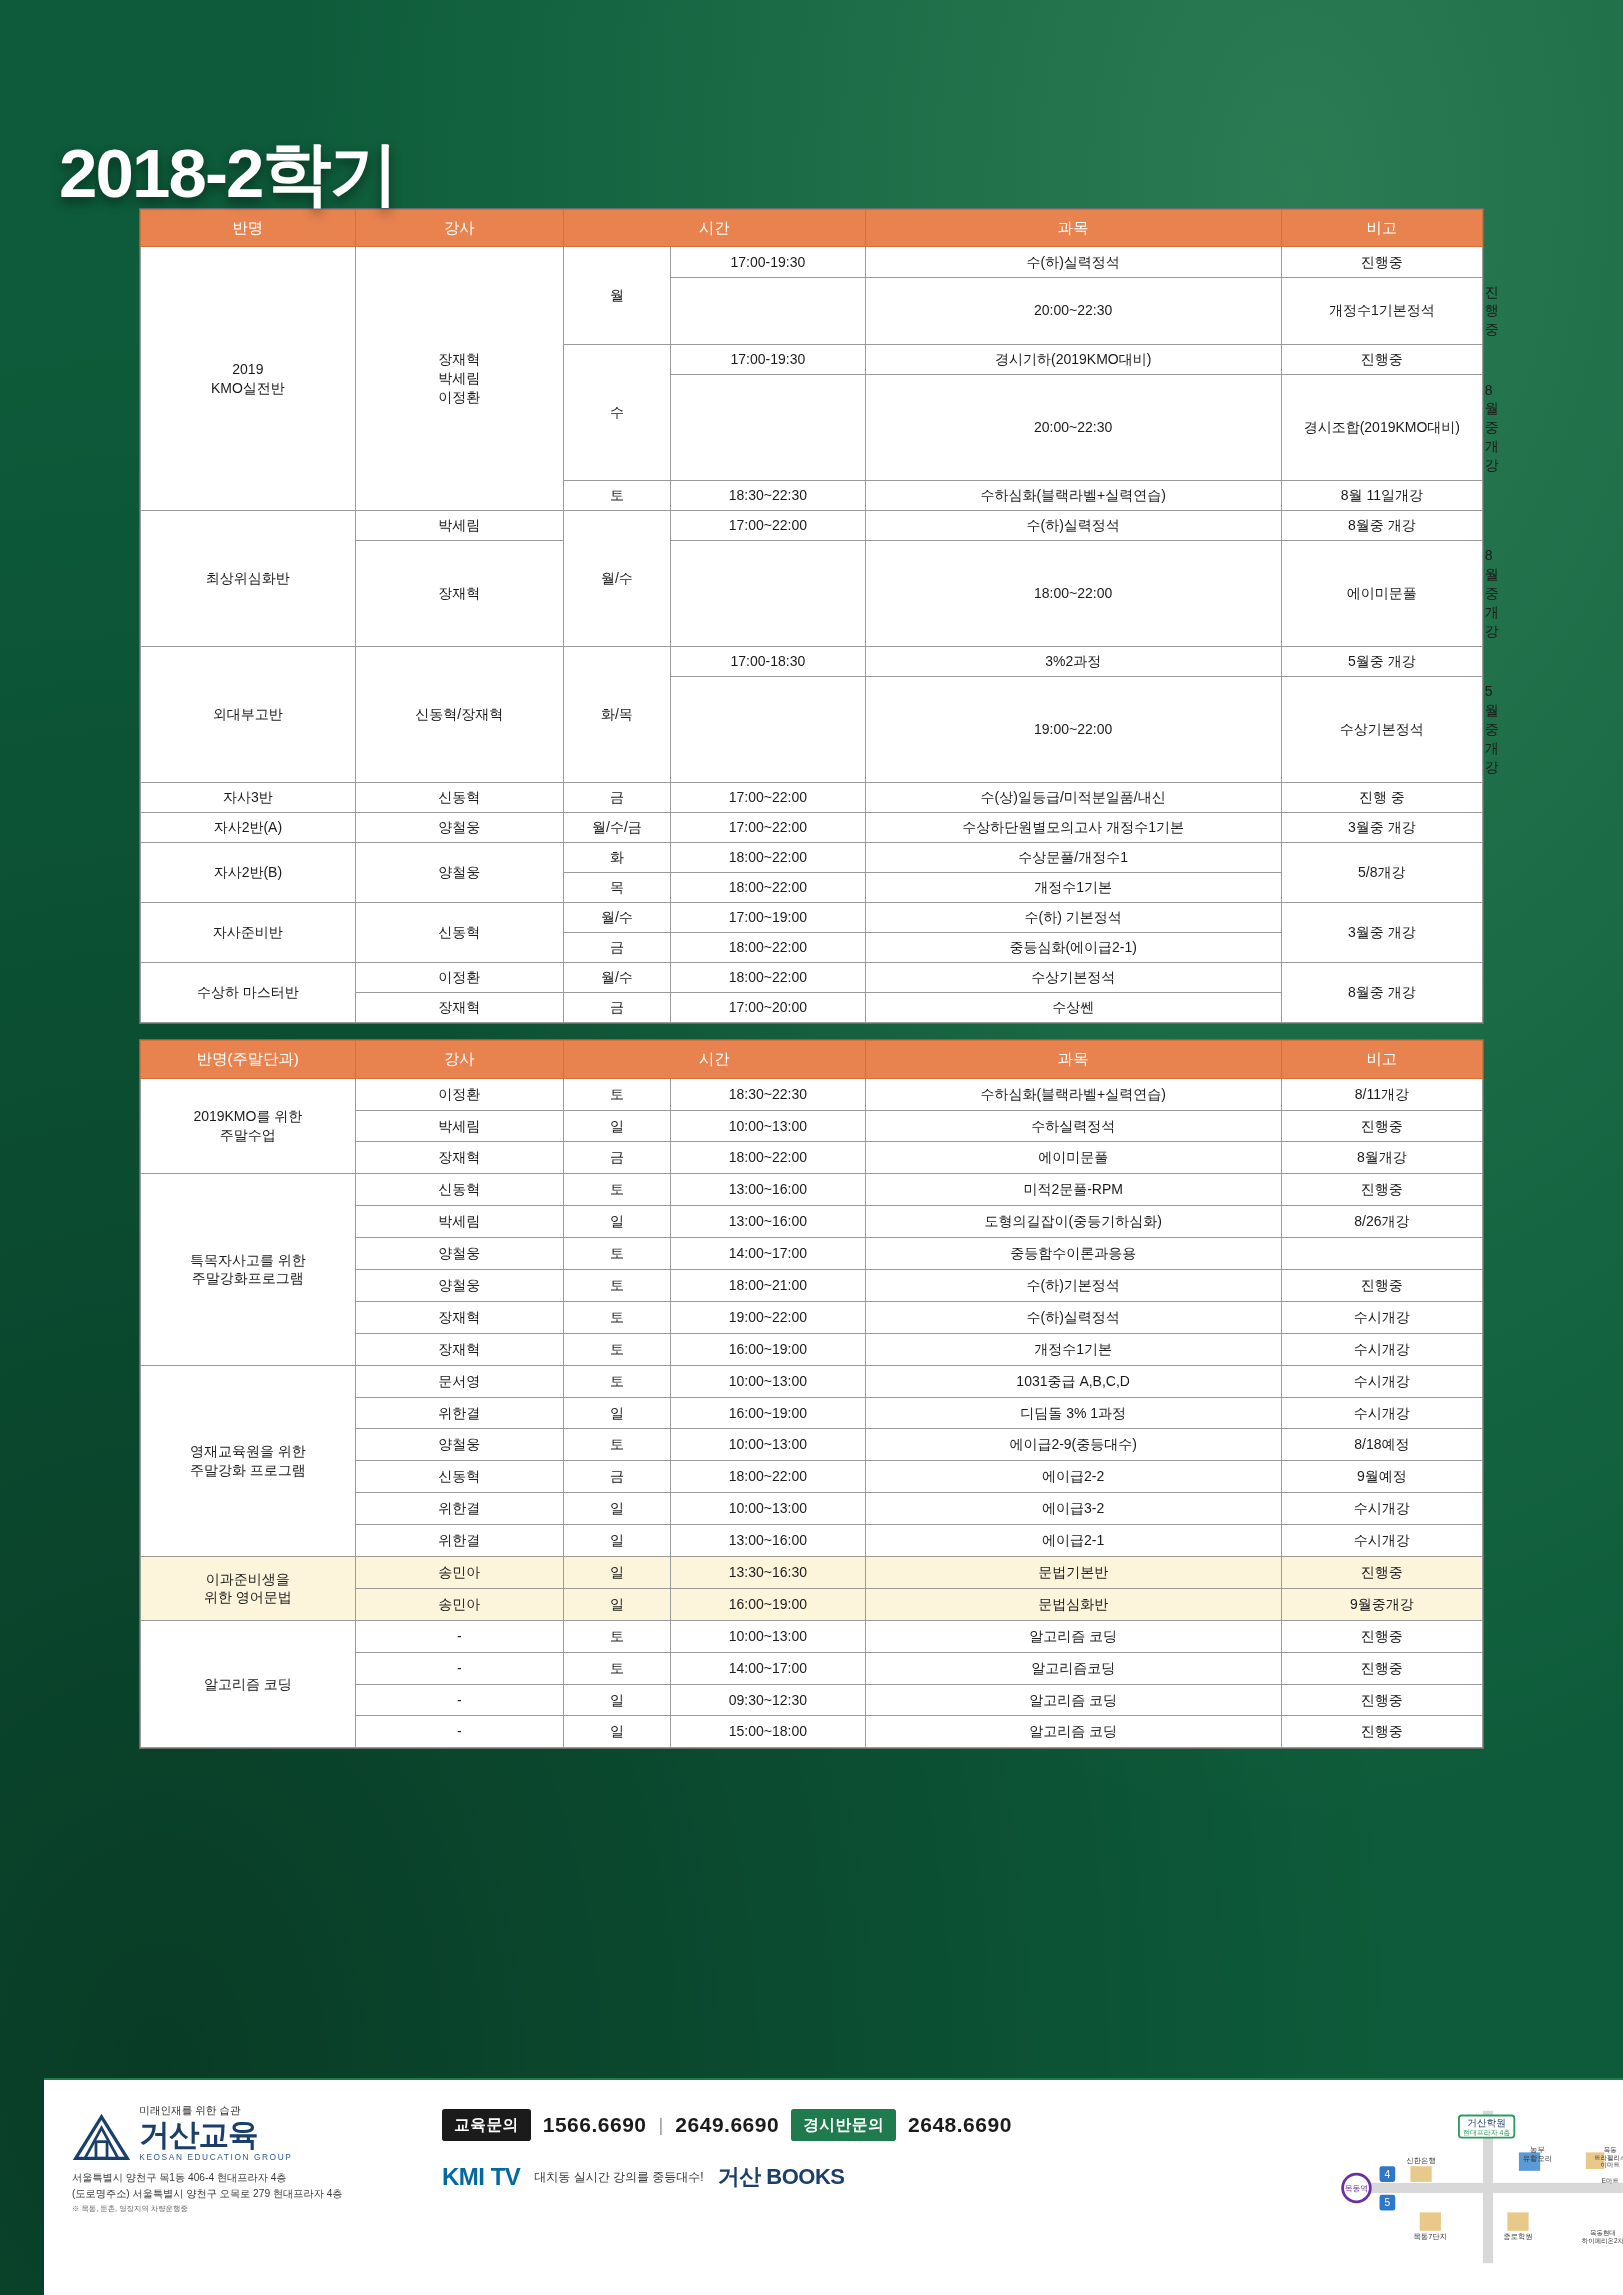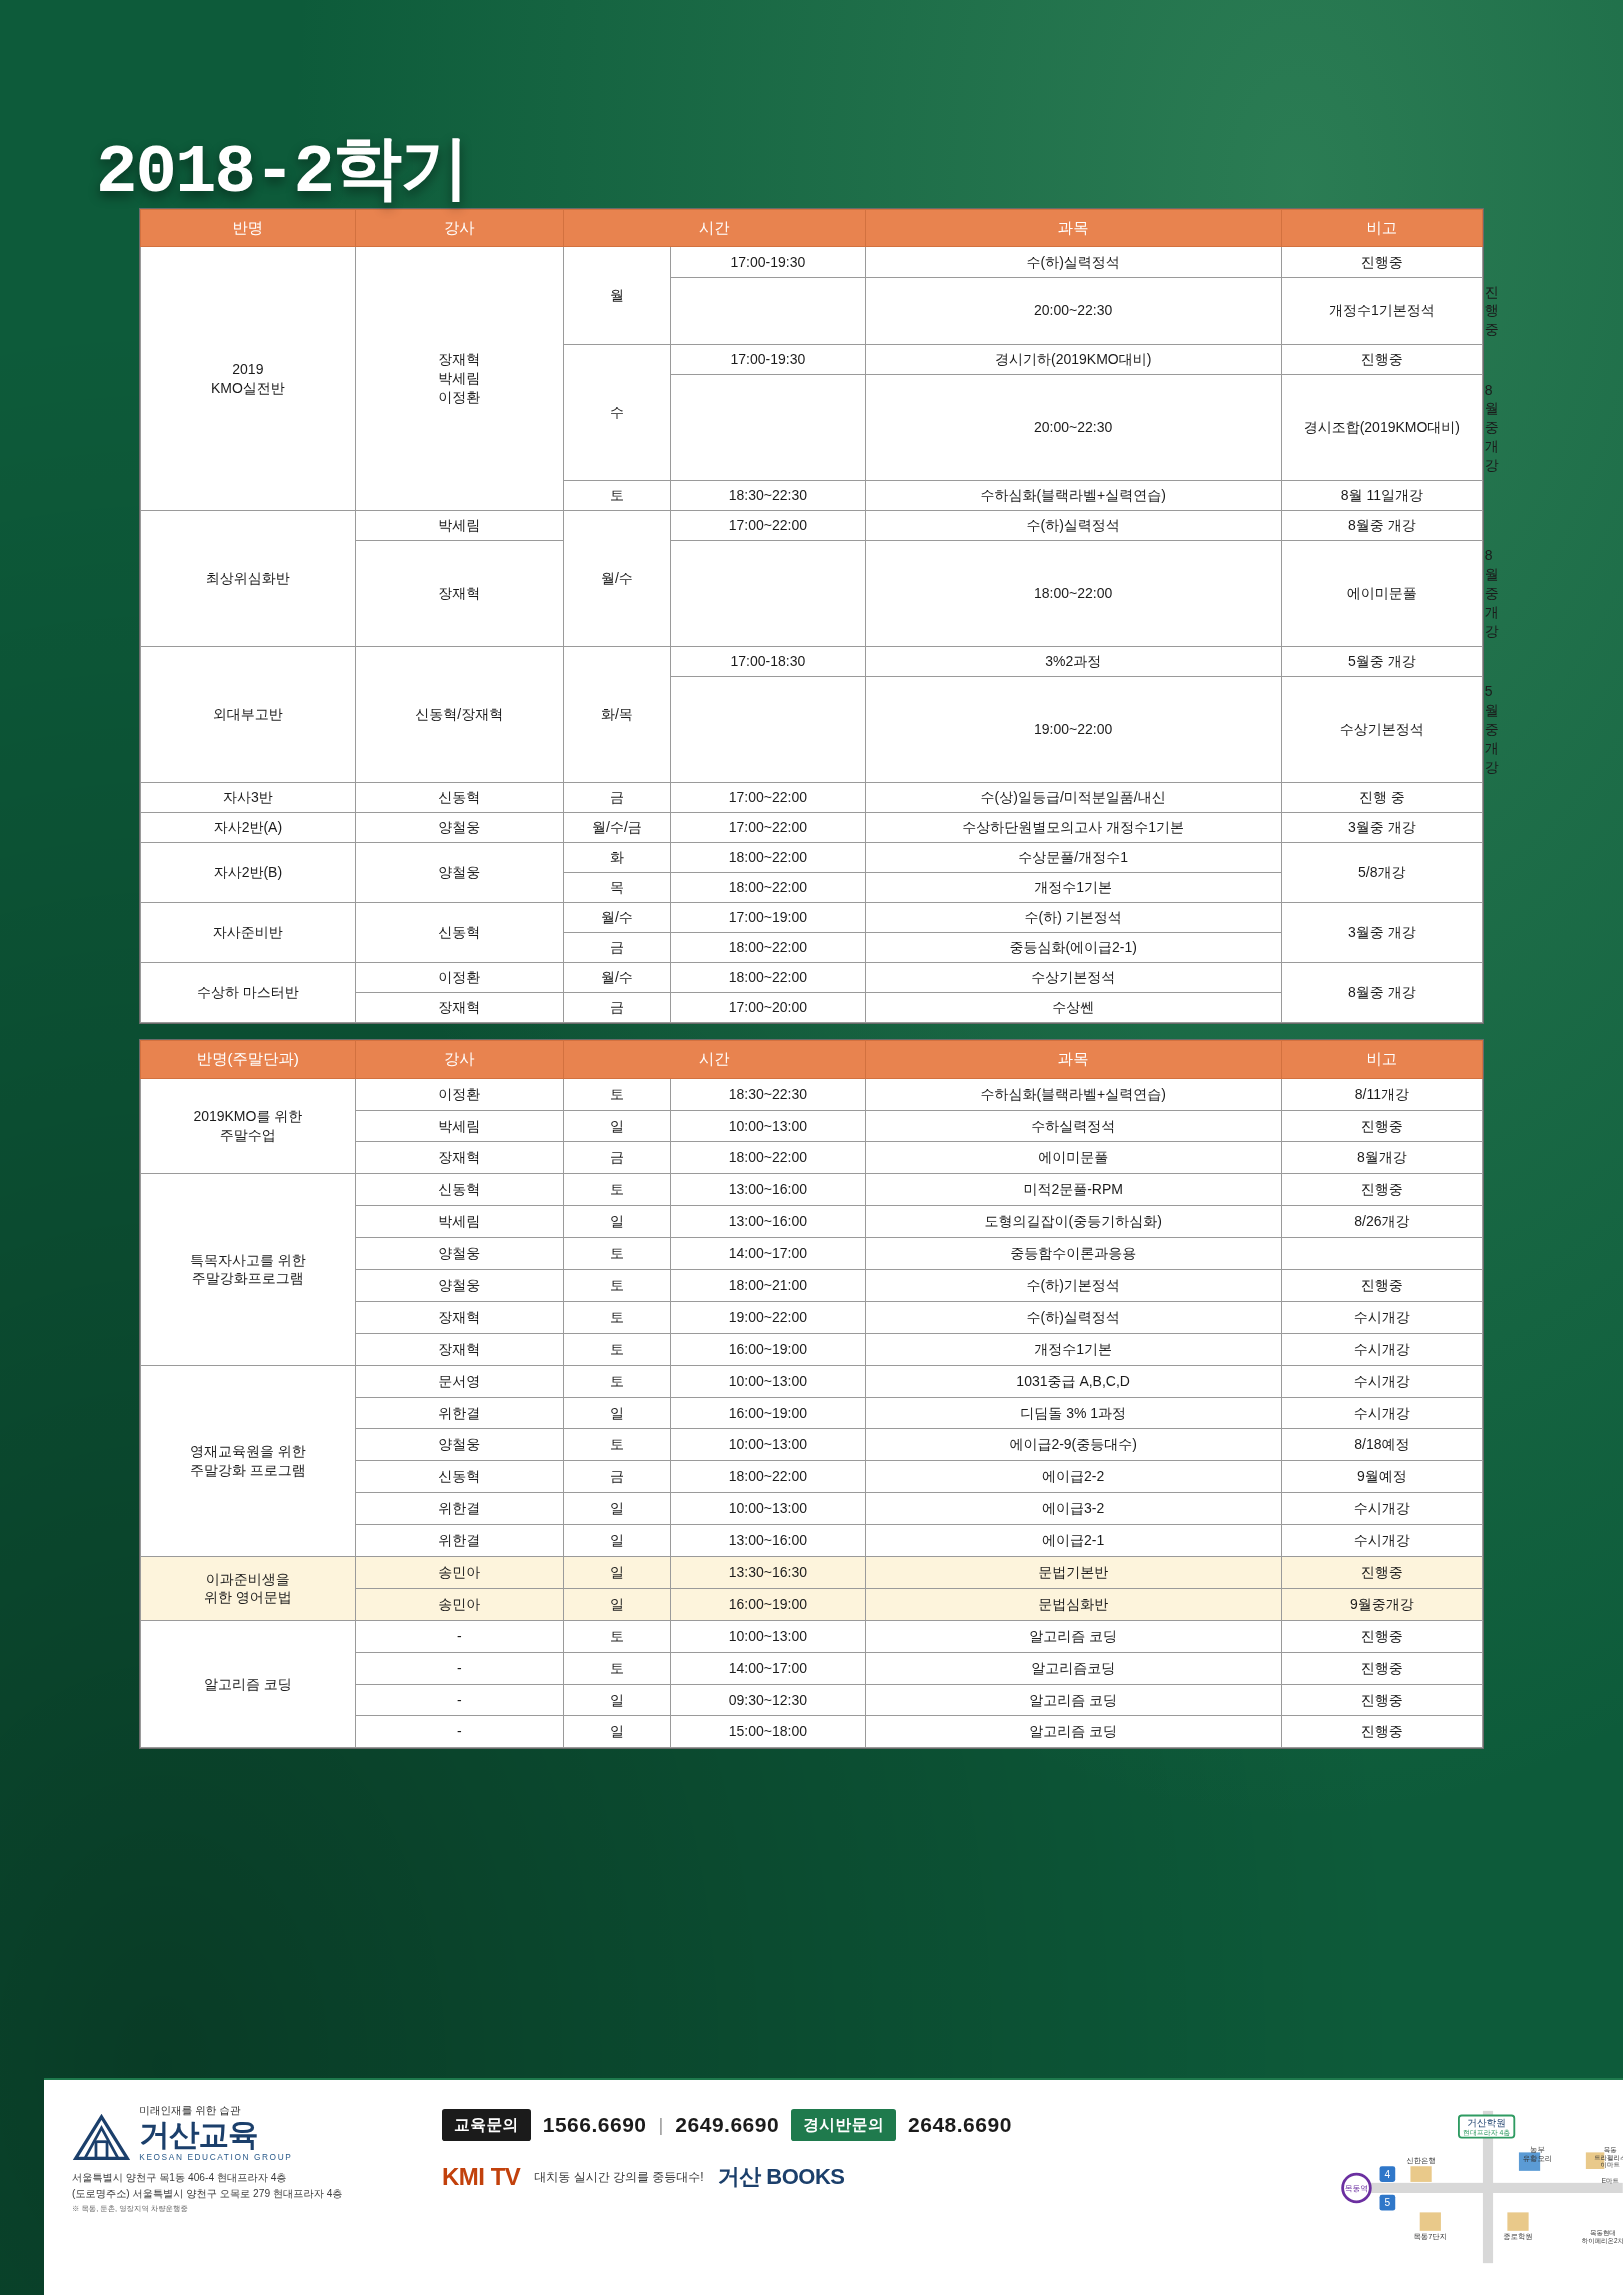--- a/index.html
+++ b/index.html
@@ -39,24 +39,23 @@
     position:absolute; inset:0;
     background:
       radial-gradient(ellipse at 80% 8%, rgba(120,210,150,0.28) 0%, rgba(0,0,0,0) 55%),
       radial-gradient(ellipse at 10% 90%, rgba(0,0,0,0.35) 0%, rgba(0,0,0,0) 60%);
   }
 
   .page { position: relative; z-index: 2; }
 
   
   .title-block {
-    padding: 139px 0 0 96px;
+    padding: 139px 0 0 59px;
     color: #ffffff;
     text-shadow: 0 4.6px 12px rgba(0,0,0,0.45);
-    font-family: Liberation Mono, monospace;
   }
   .title-line1 {
     font-size: 69px;
     font-weight: 700;
     letter-spacing: -1.9px;
     line-height: 1.0;
   }
   .title-line2 {
     font-size: 74px;
     font-weight: 700;
@@ -130,21 +129,21 @@
   .contacts { position: absolute; left: 398px; top: 29px; display: flex; align-items: center; gap: 12px; }
   .pill {
     background: #1b1b1b; color: #fff; font-size: 15.7px; font-weight: 700;
     padding: 5.6px 12px; border-radius: 2.8px; letter-spacing: 0.5px;
   }
   .pill.green { background: #1f7a4d; }
   .num { font-size: 21px; font-weight: 700; color: #1b1b1b; letter-spacing: 0.5px; }
   .divider-v { font-size: 18.5px; color: #999; }
 
   .media-row { position: absolute; left: 398px; top: 82px; display: flex; align-items: center; gap: 14px; }
-  .kmitv { font-size: 24px; font-weight: 700; color: #c2410c; letter-spacing: -0.5px; }
+  .kmitv { font-size: 24px; font-weight: 700; color: #0369a1; letter-spacing: -0.5px; }
   .kmitv-sub { font-size: 12px; color: #333; }
   .books { font-size: 22px; font-weight: 700; color: #1b3f6b; letter-spacing: -0.5px; }
 
   
   .map { position: absolute; right: 23px; top: 16.7px; width: 324px; height: 180px; }
   .map svg { width: 100%; height: 100%; }
 </style>
 </head>
 <body>
 

